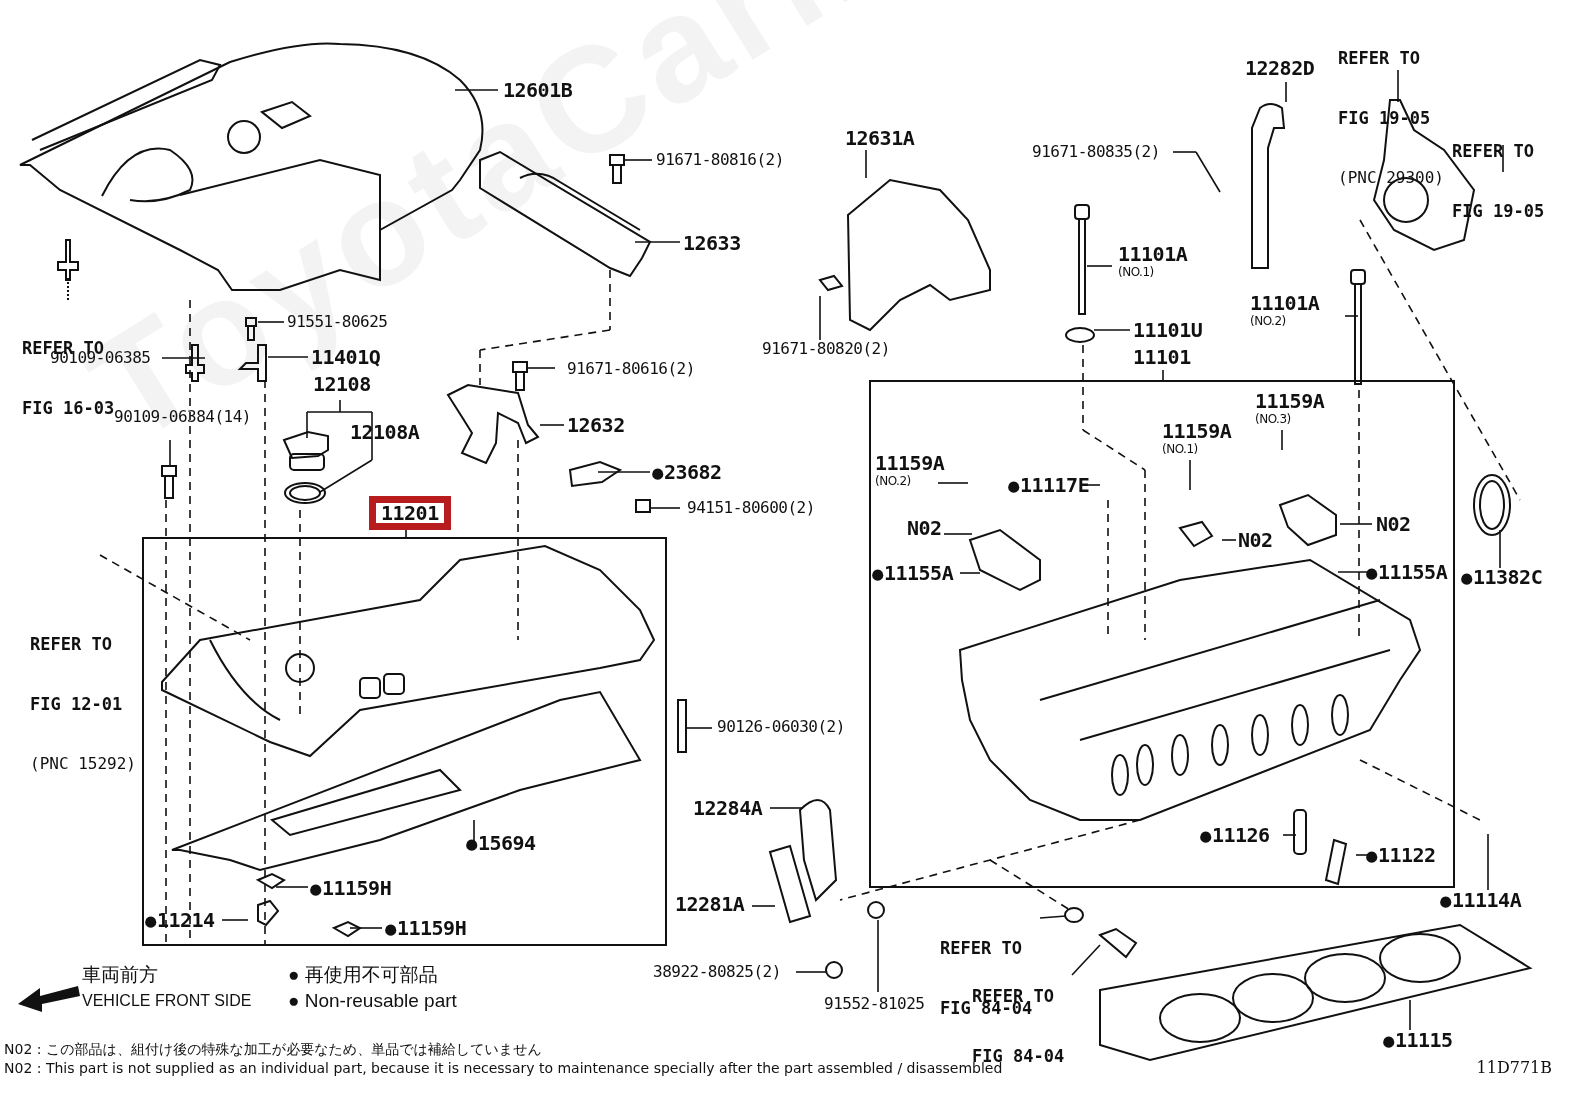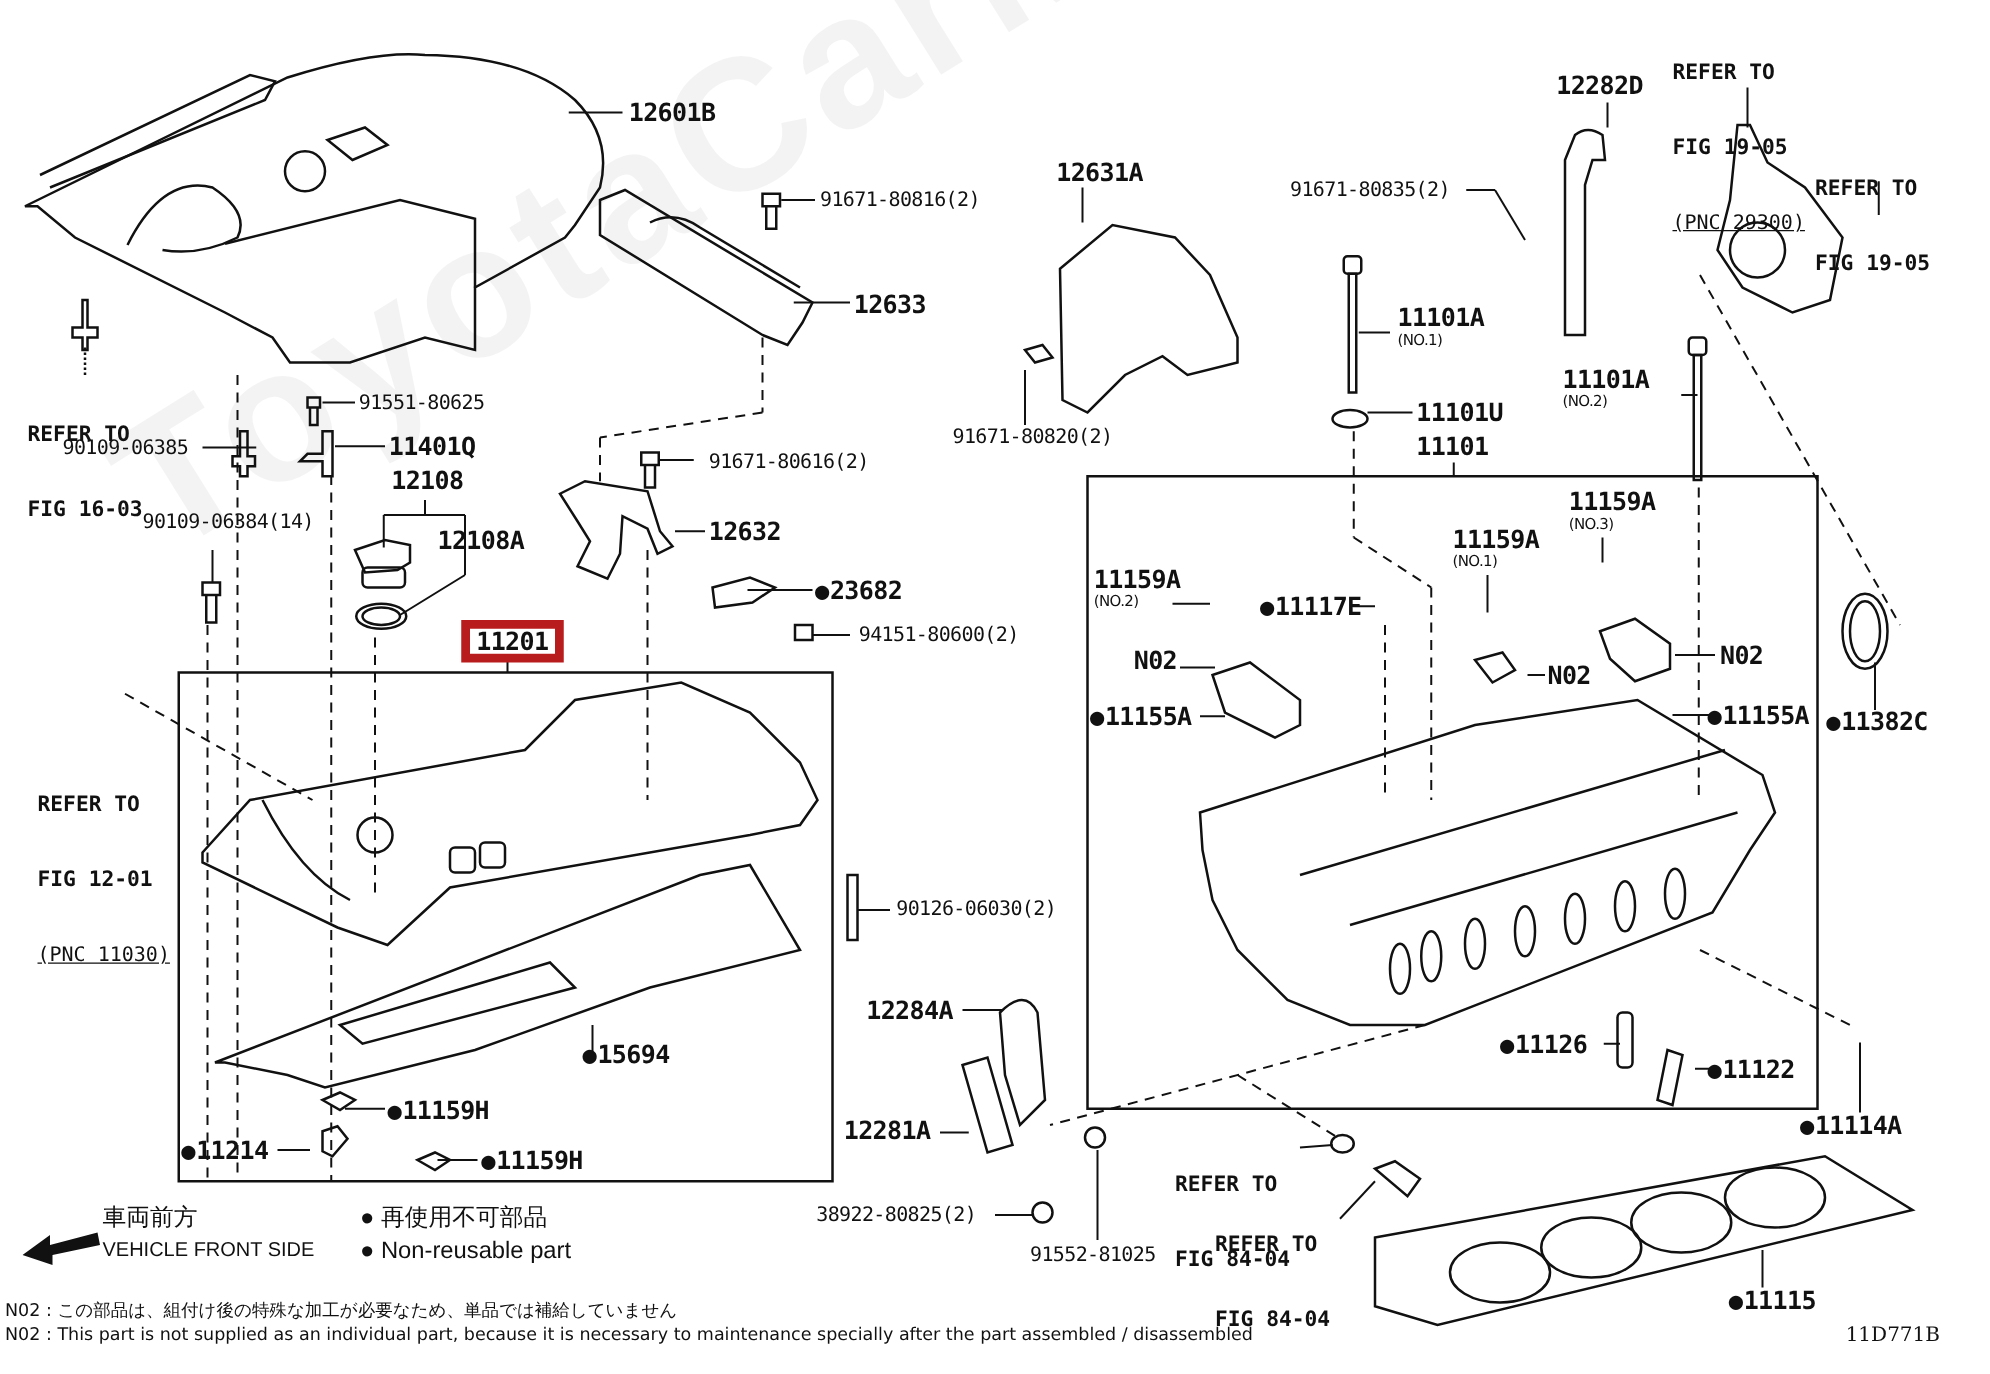--- a/index.html
+++ b/index.html
@@ -6,21 +6,21 @@
   body { width:1592px; height:1099px; position:relative; overflow:hidden;
          font-family:"DejaVu Sans Mono","Liberation Mono",monospace; color:#111; }
   .wm { position:absolute; left:60px; top:330px; font-family:"Liberation Sans",sans-serif;
         font-size:150px; font-weight:bold; color:#000; opacity:0.045; transform:rotate(-32deg);
         transform-origin:left top; white-space:nowrap; letter-spacing:6px; pointer-events:none; }
   svg.art { position:absolute; left:0; top:0; }
   .lbl { position:absolute; font-weight:bold; font-size:20px; line-height:20px; white-space:nowrap;
          letter-spacing:-0.5px; }
   .lbl.sm { font-size:16px; font-weight:normal; line-height:18px; }
   .ref { position:absolute; font-size:17px; line-height:20px; font-weight:bold; white-space:pre; }
-  .ref .pnc { font-weight:normal; font-size:16px;text-decoration:underline; }
+  .ref .pnc { font-weight:normal; font-size:16px; }
   .sub { display:block; font-weight:normal; font-size:12px; font-family:"DejaVu Sans",sans-serif; line-height:16px; }
   .dot::before { content:"\25CF"; font-size:19px; margin-right:1px; }
   .boxed { border:7px solid #b91c1c; padding:0 5px; }
   .legend { position:absolute; font-family:"Liberation Sans",sans-serif; font-size:19px; line-height:26px; }
   .note { position:absolute; font-family:"DejaVu Sans",sans-serif; font-size:14px; line-height:18px; white-space:nowrap; }
   .fig { position:absolute; right:40px; bottom:22px; font-family:"DejaVu Serif",serif; font-size:16px; }
 </style>
 </head>
 <body>
 
@@ -283,21 +283,21 @@
 <div class="lbl dot" style="left:1440px;top:890px">11114A</div>
 <div class="lbl dot" style="left:1383px;top:1030px">11115</div>
 
 <div class="ref" style="left:22px;top:298px">
   <div>REFER TO</div>
   <div>FIG 16-03</div>
 </div>
 <div class="ref" style="left:30px;top:594px">
   <div>REFER TO</div>
   <div>FIG 12-01</div>
-  <div class="pnc">(PNC 11030)</div>
+  <div class="pnc">(PNC 15292)</div>
 </div>
 <div class="ref" style="left:1338px;top:8px">
   <div>REFER TO</div>
   <div>FIG 19-05</div>
   <div class="pnc">(PNC 29300)</div>
 </div>
 <div class="ref" style="left:1452px;top:101px">
   <div>REFER TO</div>
   <div>FIG 19-05</div>
 </div>

